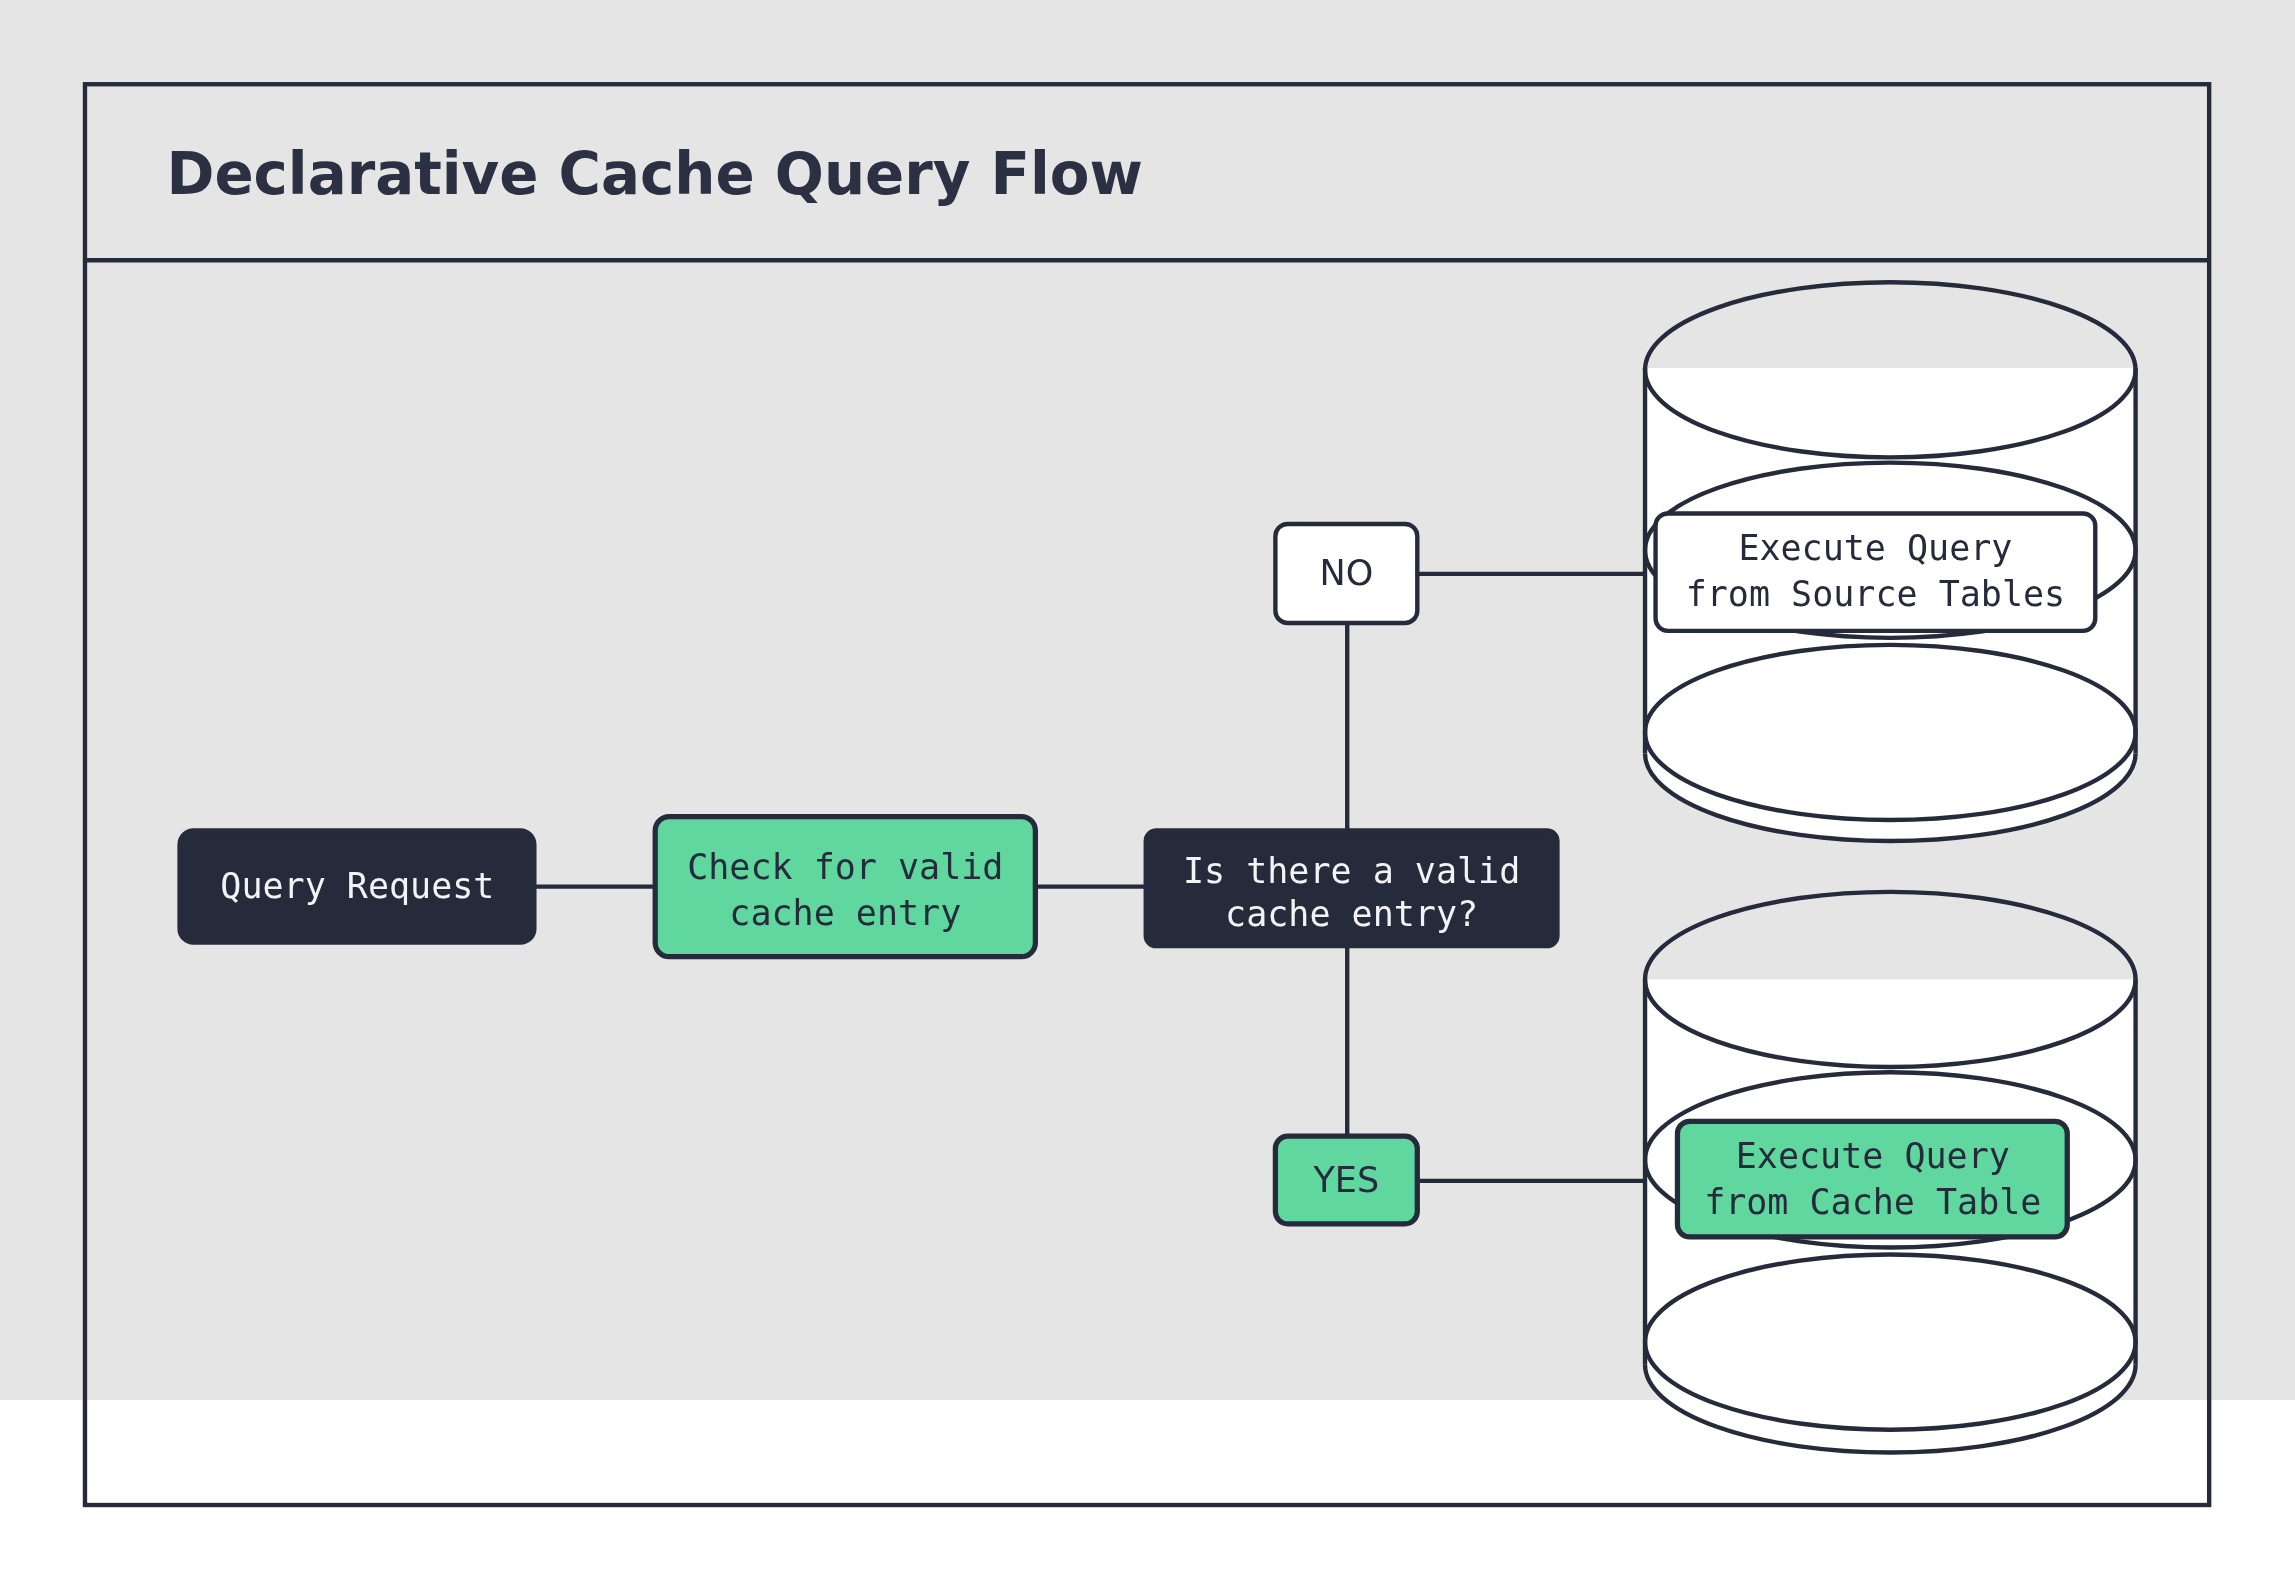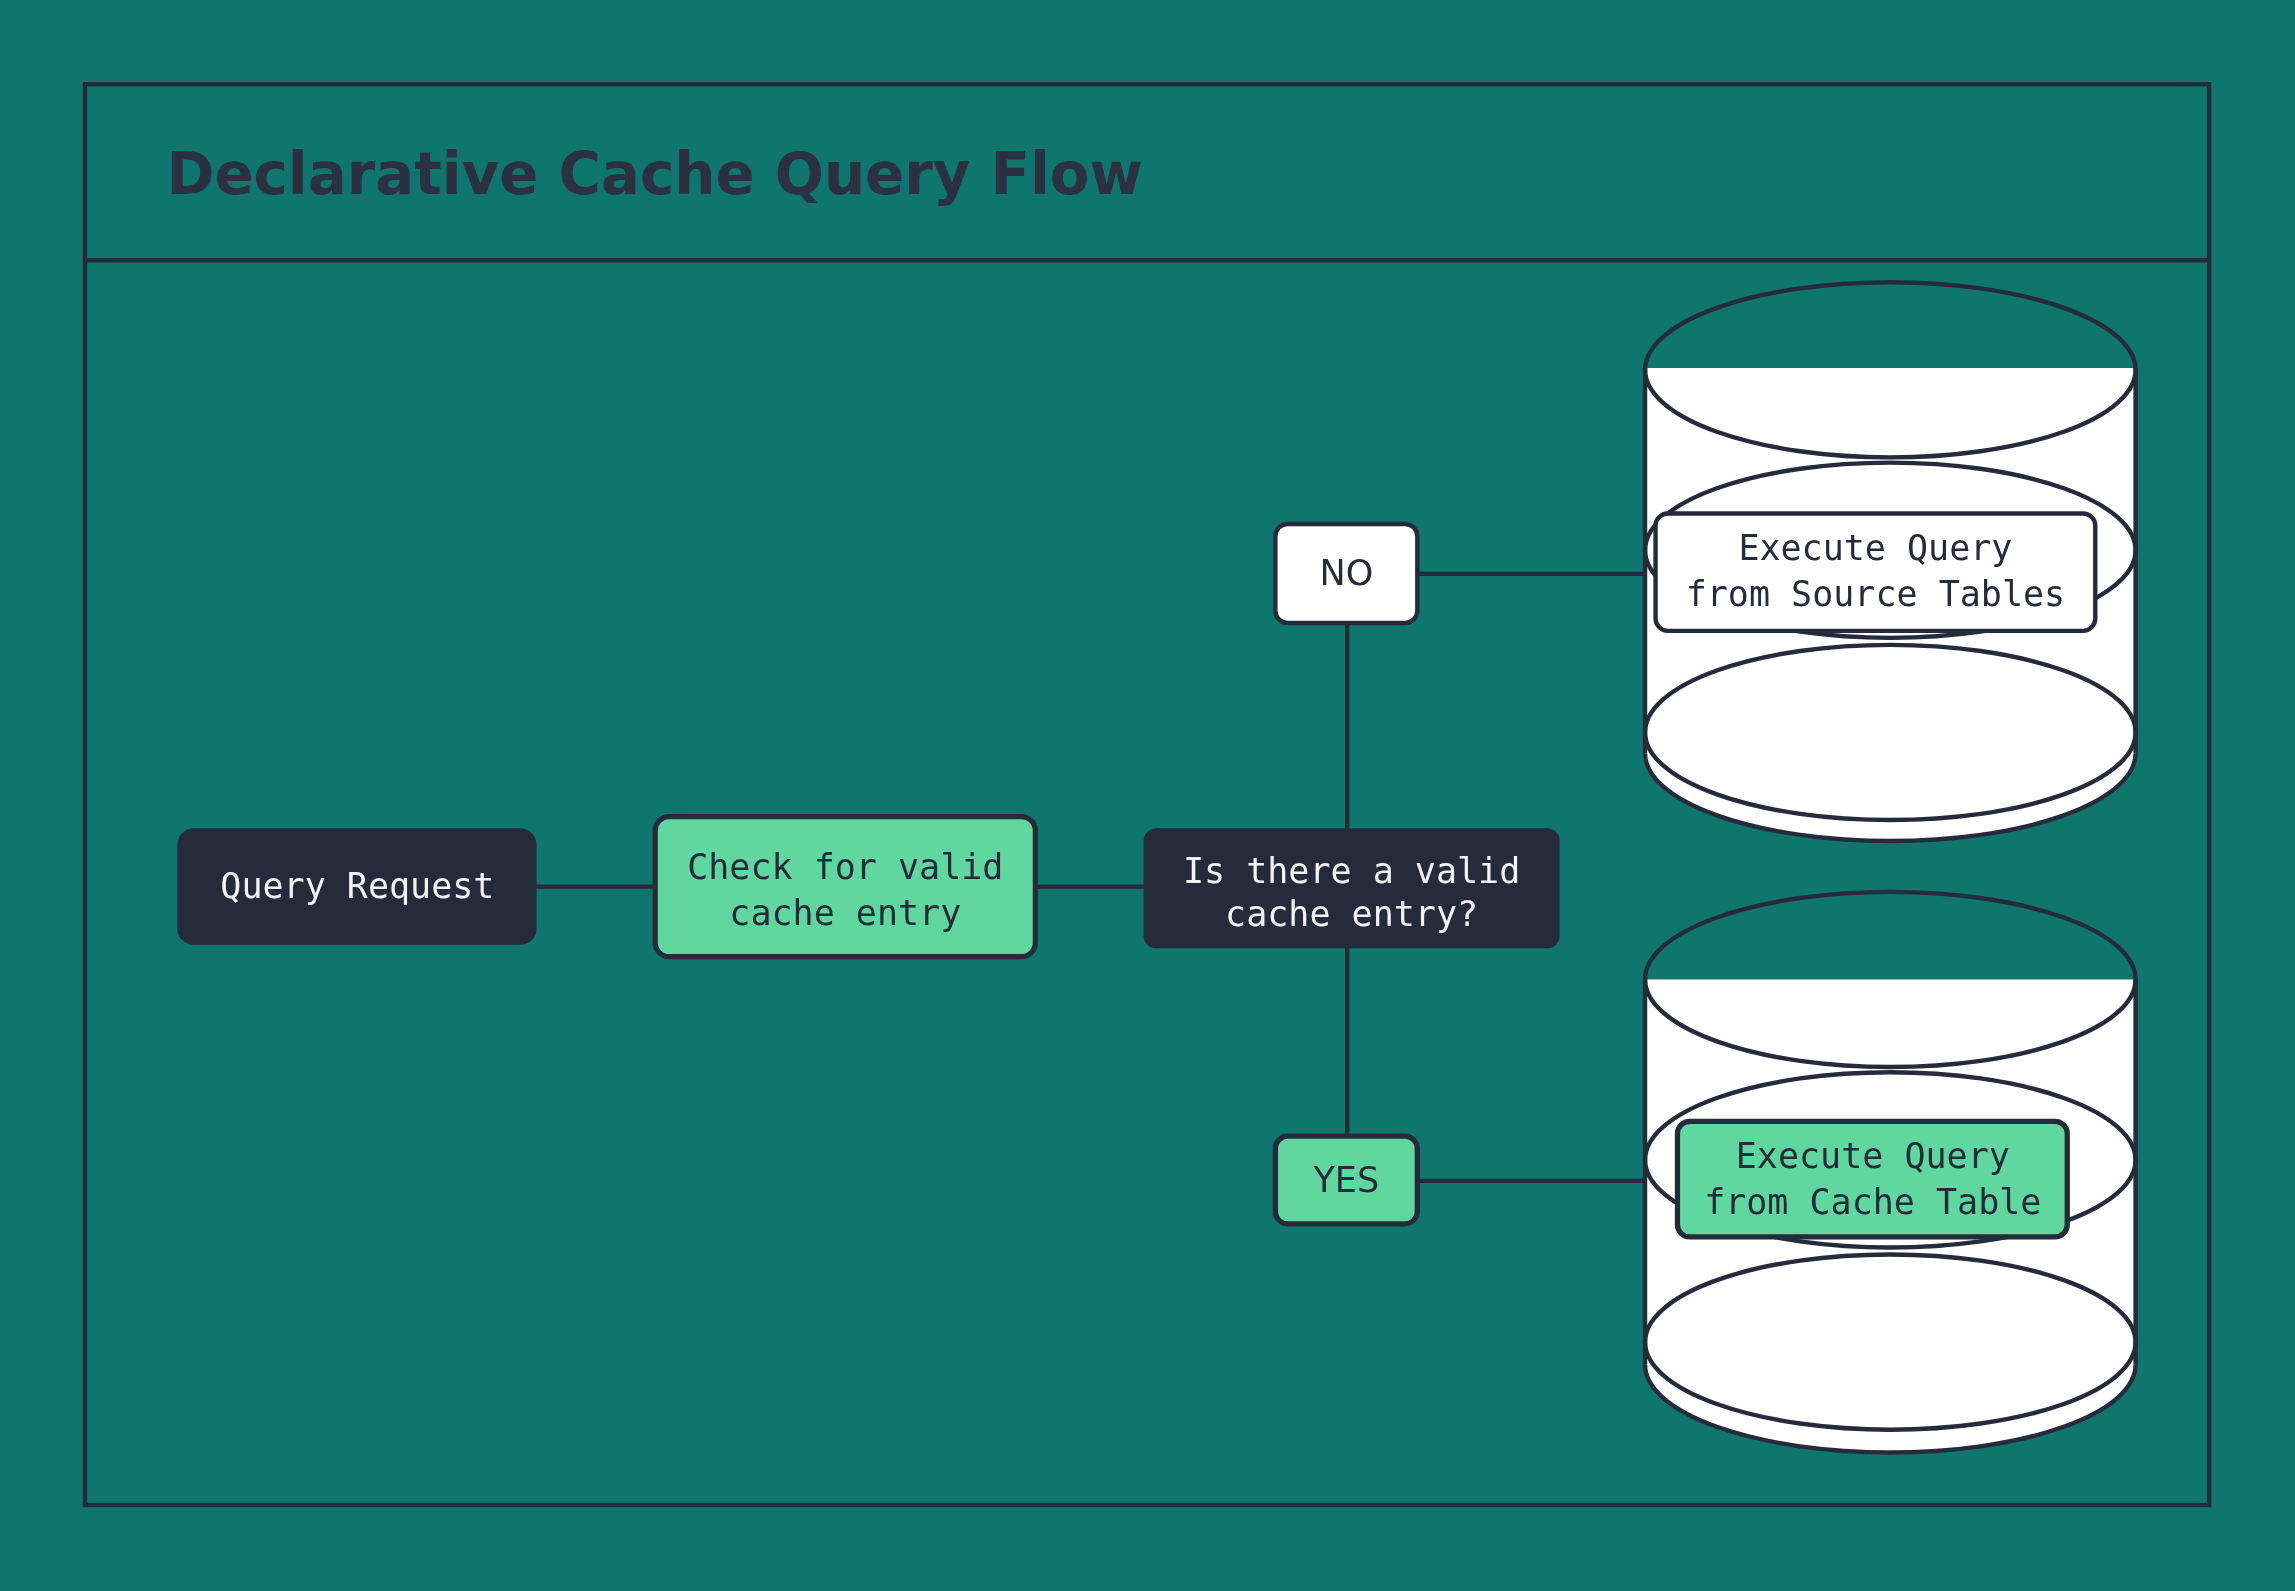--- a/index.html
+++ b/index.html
@@ -9,22 +9,22 @@
   }
   body {
     width: 2295px;
     height: 1591px;
     font-family: "Liberation Sans", sans-serif;
     overflow: hidden;
   }
   #canvas {
     position: relative;
     width: 2295px;
-    height: 1591px;
-    background: #0f766e;
+    height: 1400px;
+    background: #e5e5e5;
   }
   svg.diagram {
     position: absolute;
     top: 0;
     left: 0;
     width: 2295px;
     height: 1591px;
     display: block;
   }
   .frame-rect {

